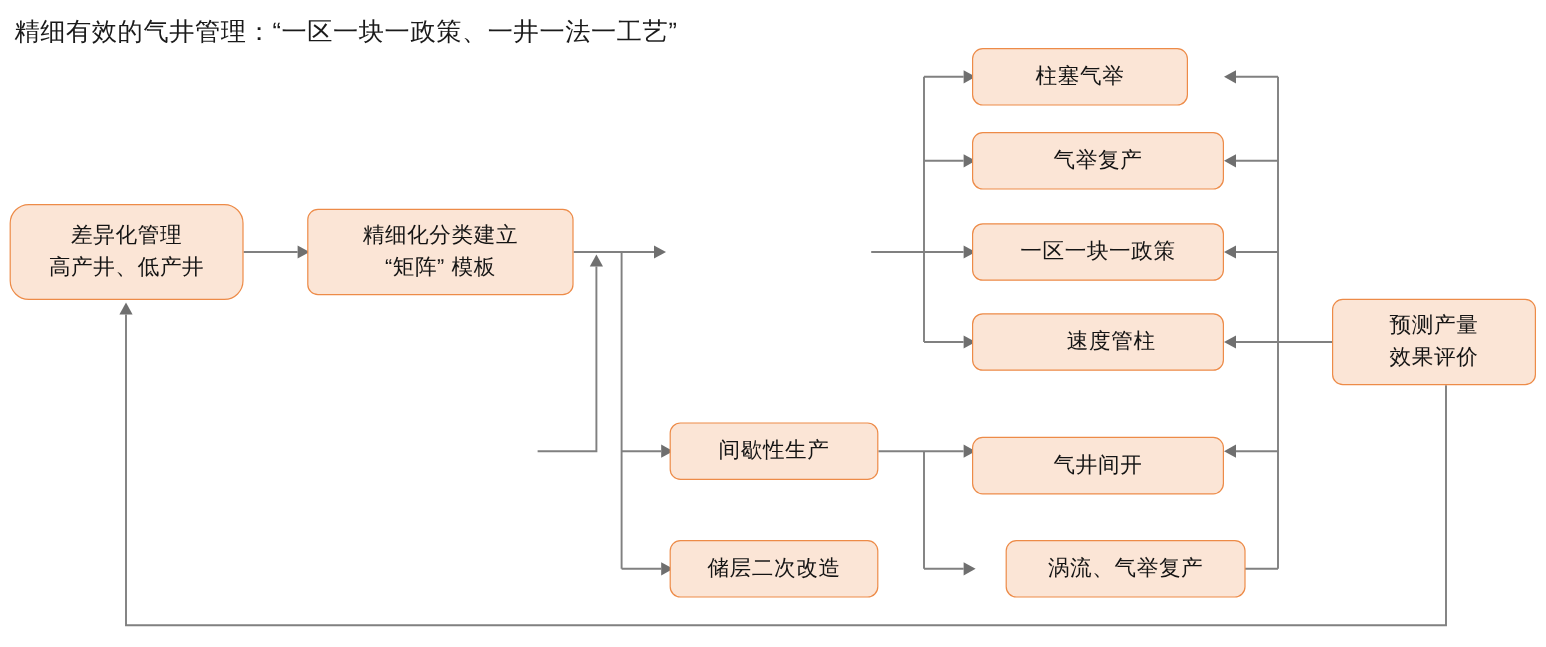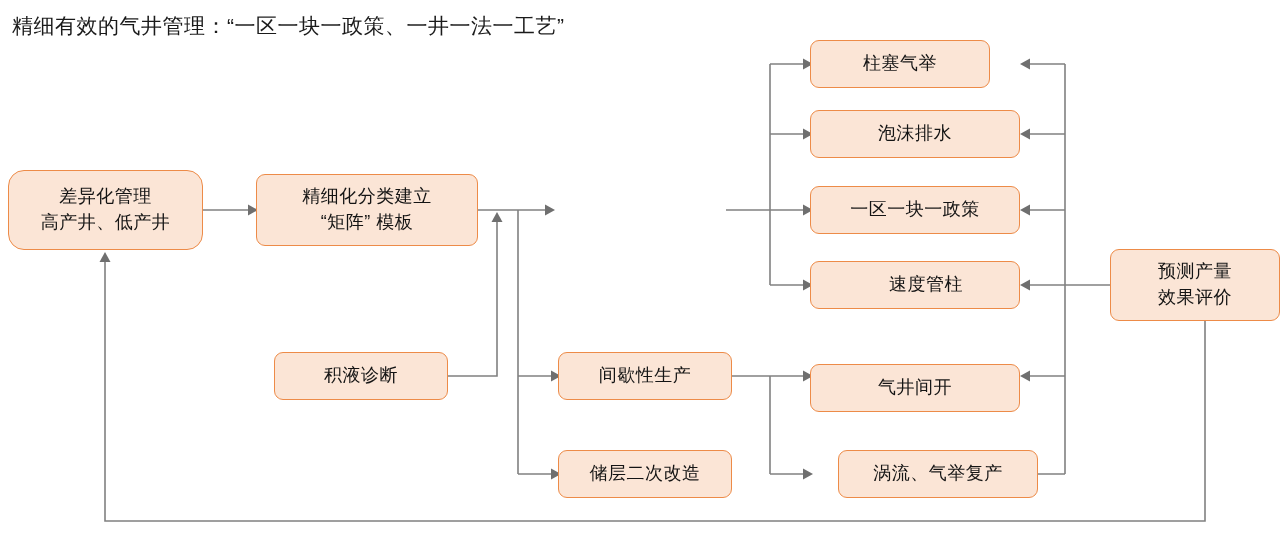--- a/index.html
+++ b/index.html
@@ -160,25 +160,24 @@
     <g>
       <path d="M1205,321 L1205,521 L105,521 L105,262"></path>
       <polygon class="arrowhead" points="99.5,262 105,252 110.5,262"></polygon>
     </g>
   </svg>
 
   <div class="node" style="left:8px;  top:170px; width:195px; height:80px;border-radius:16px;">差异化管理
 高产井、低产井</div>
   <div class="node" style="left:256px;top:174px; width:222px; height:72px;">精细化分类建立
 “矩阵” 模板</div>
-  <div class="node" style="left:274px;top:352px; width:174px; height:48px;">积液诊断</div>
   <div class="node" style="left:558px;top:352px; width:174px; height:48px;">间歇性生产</div>
   <div class="node" style="left:558px;top:450px; width:174px; height:48px;text-align:right;">储层二次改造</div>
   <div class="node" style="left:810px;top:40px;  width:180px; height:48px;">柱塞气举</div>
-  <div class="node" style="left:810px;top:110px; width:210px; height:48px;">泡沫排水</div>
+  <div class="node" style="left:810px;top:110px; width:210px; height:48px;">气举复产</div>
   <div class="node" style="left:810px;top:186px; width:210px; height:48px;">一区一块一政策</div>
   <div class="node" style="left:810px;top:261px; width:210px; height:48px;padding-left:28px;">速度管柱</div>
   <div class="node" style="left:810px;top:352px; width:210px; height:48px;margin-top:12px;">气井间开</div>
   <div class="node" style="left:810px;top:450px; width:200px; height:48px;margin-left:28px;">涡流、气举复产</div>
   <div class="node" style="left:1110px;top:249px;width:170px; height:72px;">预测产量
 效果评价</div>
 
 </div>
 
 </body></html>

